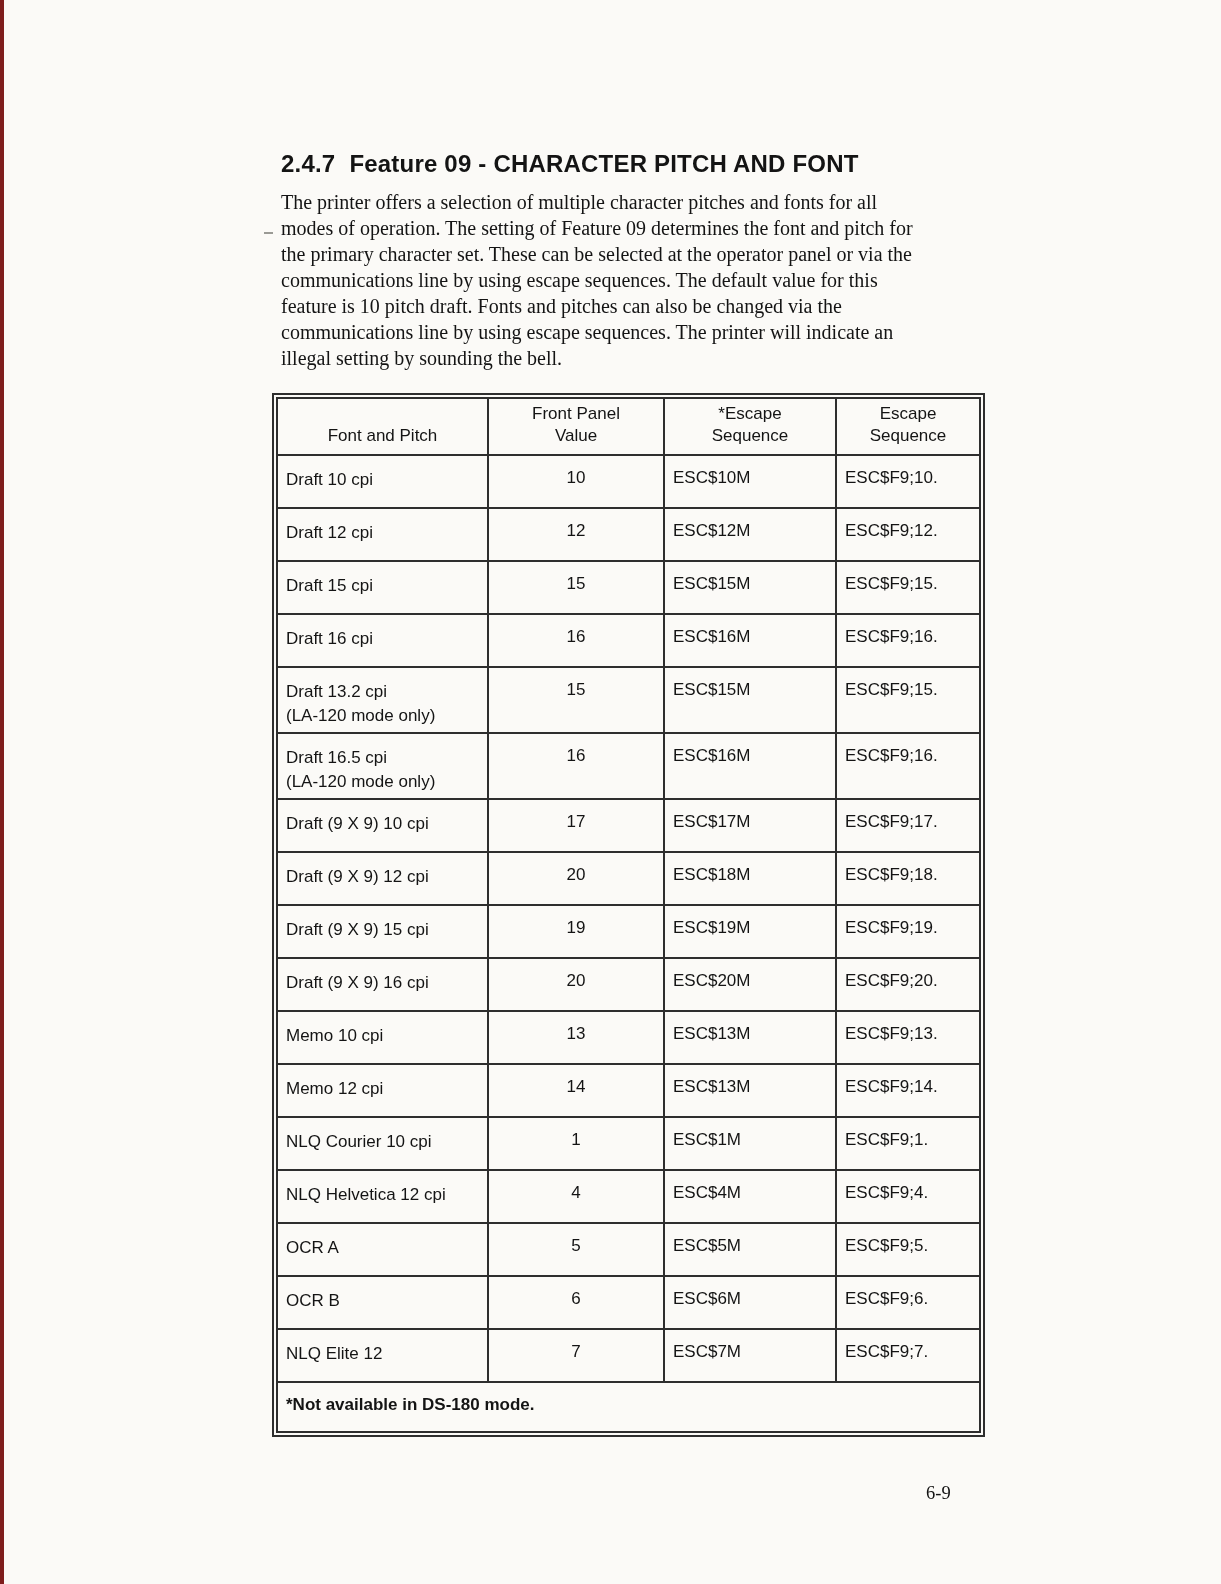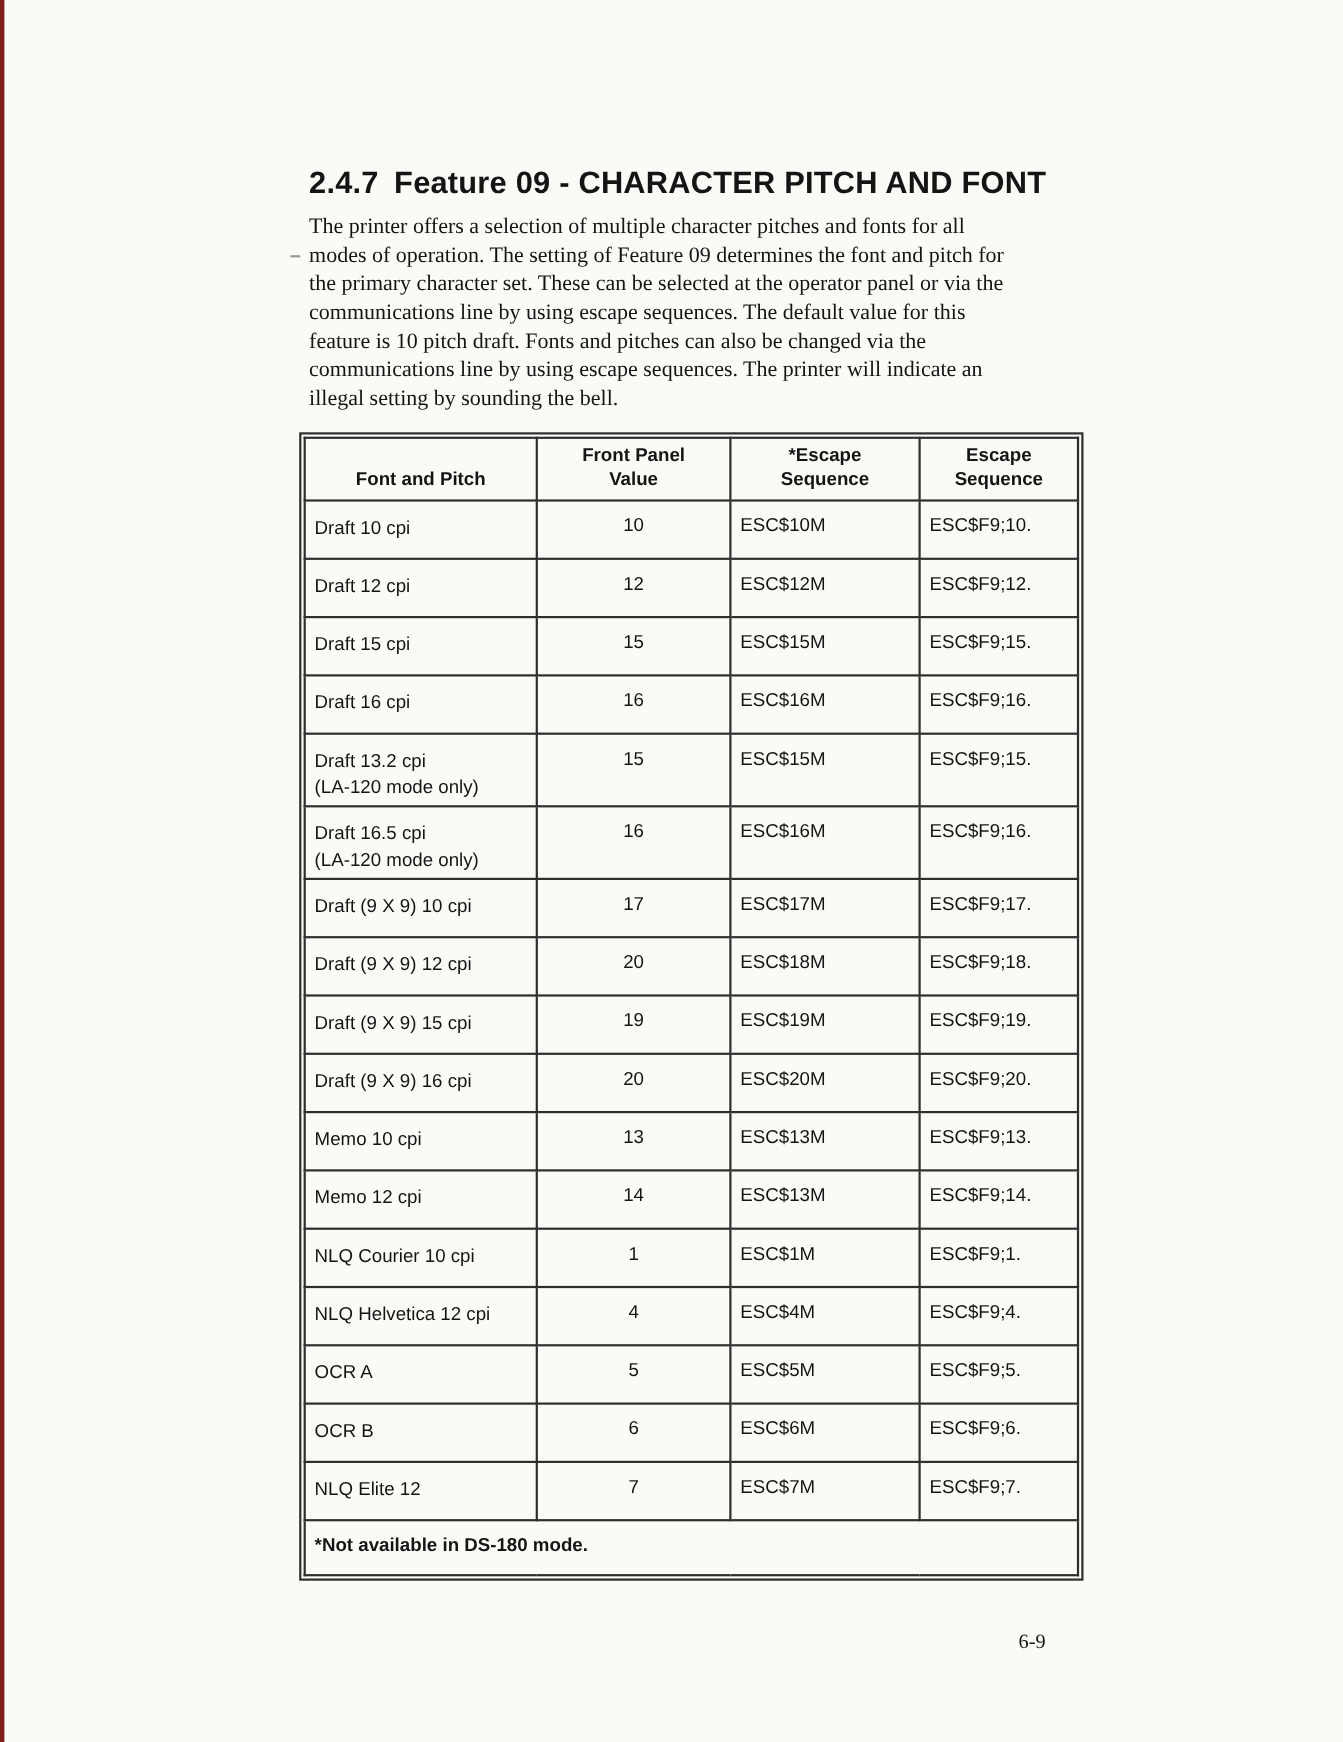--- a/index.html
+++ b/index.html
@@ -33,21 +33,21 @@
   }
   .content {
     position: absolute;
     left: 281px;
     top: 150px;
     width: 700px;
   }
   .heading {
     font-family: "Liberation Sans", sans-serif;
     font-weight: bold;
-    font-size: 28px;
+    font-size: 24px;
     letter-spacing: 0.2px;
     white-space: nowrap;
   }
   .heading .sec-no {
     margin-right: 14px;
   }
   .para {
     margin-top: 11px;
     font-size: 20px;
     line-height: 26px;
@@ -69,21 +69,21 @@
     font-size: 17px;
   }
   table.feature th,
   table.feature td {
     border: 2px solid #2e2e2e;
     vertical-align: top;
     padding: 12px 8px 4px 8px;
     overflow: hidden;
   }
   table.feature th {
-    font-weight: bold;
+    font-weight: normal;
     vertical-align: bottom;
     text-align: center;
     white-space: pre-line;
     padding: 4px 4px 7px 4px;
     line-height: 22px;
   }
   tr.hdr   { height: 55px; }
   tr.r     { height: 53px; }
   tr.tall  { height: 63px; }
   tr.ftr   { height: 50px; }

